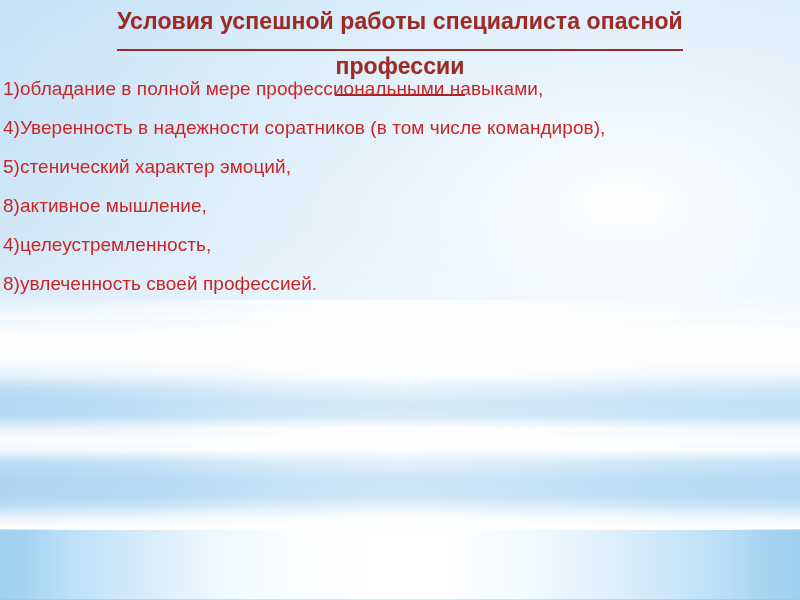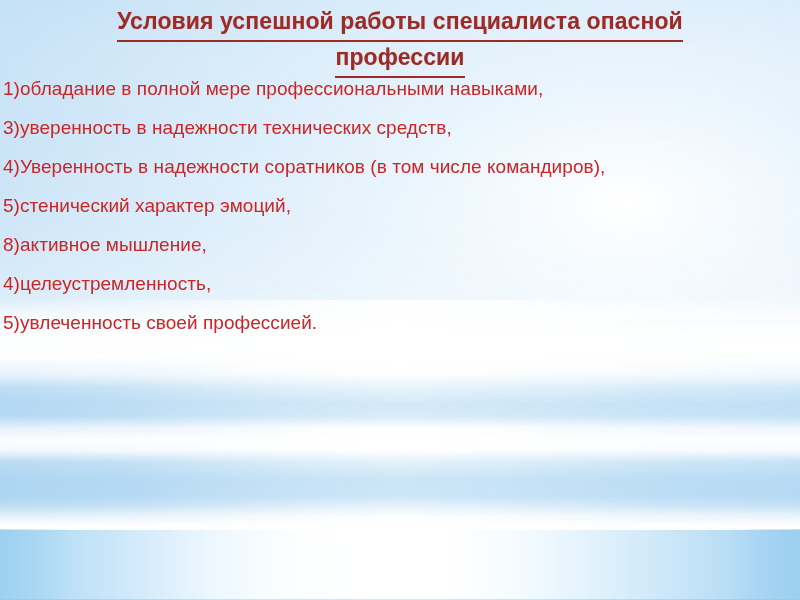--- a/index.html
+++ b/index.html
@@ -150,21 +150,21 @@
     font-weight: bold;
     line-height: 30px;
     color: #9c2b26;
     letter-spacing: 0.1px;
     text-shadow: 0 0 1px rgba(156,43,38,0.25);
   }
 
   .slide-title .tl {
     display: inline-block;
     border-bottom: 2px solid #9c2b26;
-    padding-bottom: 4px;
+    padding-bottom: 13px;
   }
 
   .body-list {
     position: absolute;
     left: 0;
     top: 69px;
     width: 800px;
     margin: 0;
     padding: 0;
     list-style: none;
@@ -194,22 +194,21 @@
 
   <div class="content">
 
     <div class="slide-title">
       <span class="tl">Условия успешной работы специалиста опасной</span><br>
       <span class="tl">профессии</span>
     </div>
 
     <ul class="body-list" id="body-list">
         <li>1)обладание в полной мере профессиональными навыками,</li>
-        <li>3)уверенность в надежности технических средств,</li>
         <li>4)Уверенность в надежности соратников (в том числе командиров),</li>
         <li>5)стенический характер эмоций,</li>
         <li>8)активное мышление,</li>
         <li>4)целеустремленность,</li>
-        <li>5)увлеченность своей профессией.</li>
+        <li>8)увлеченность своей профессией.</li>
       </ul>
 
   </div>
 </div>
 
 </body></html>

